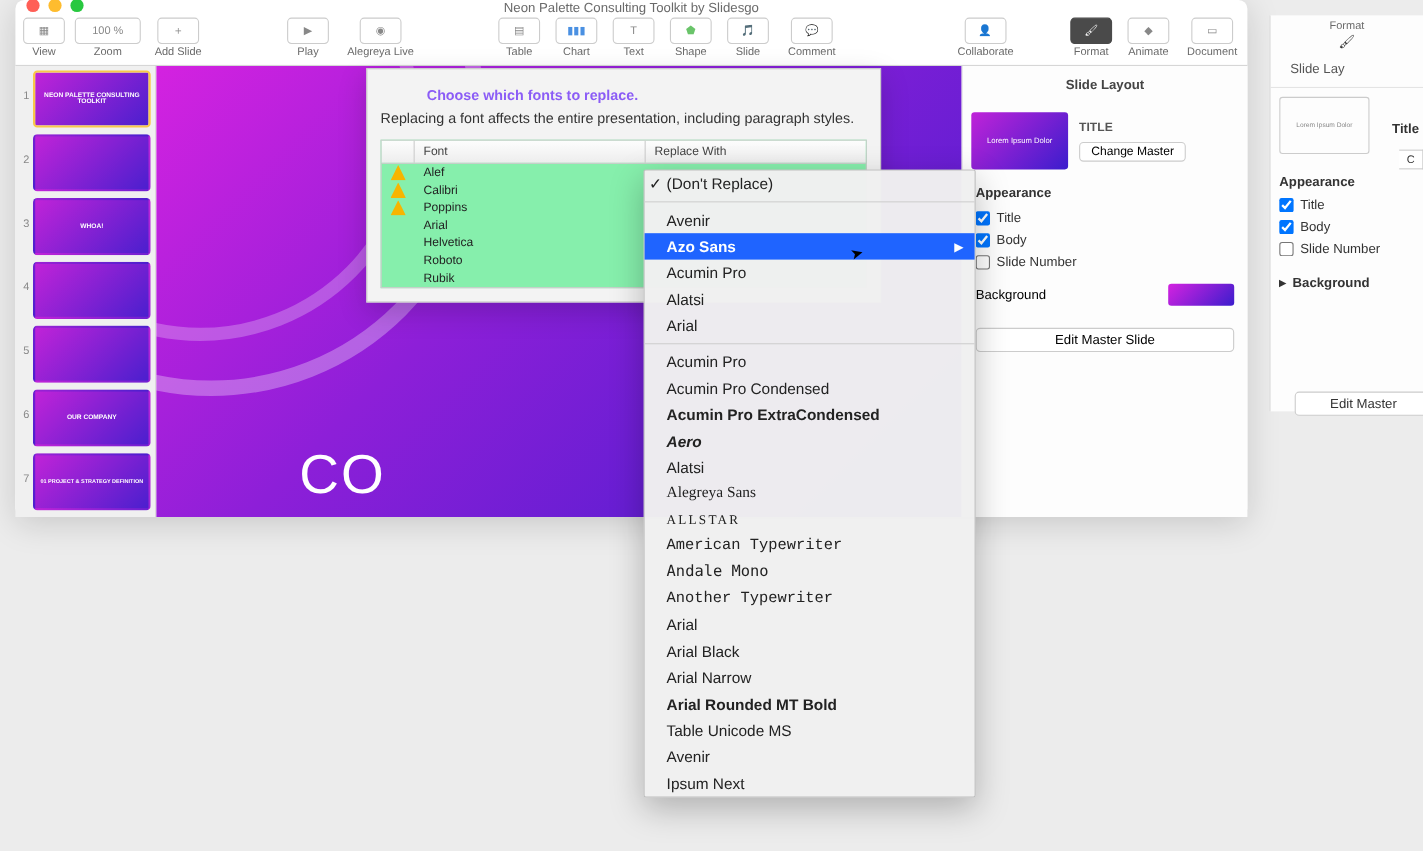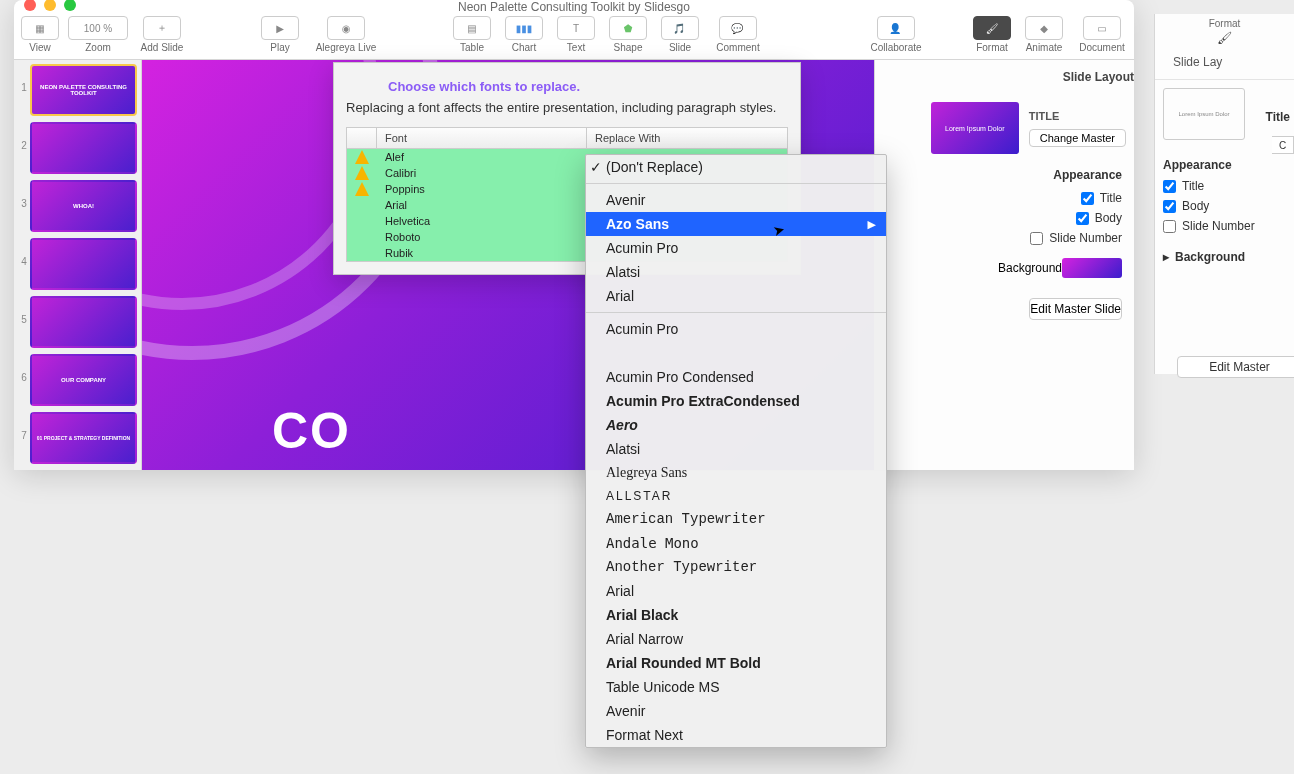--- a/index.html
+++ b/index.html
@@ -21,24 +21,24 @@
 
 .mainrow { display: flex; height: calc(100% - 60px); }
 .thumbs { width: 128px; background: #f0f0f0; border-right: 1px solid #d6d6d6; overflow: hidden; padding: 4px; }
 .thumb { display: flex; margin-bottom: 6px; }
 .thumb .num { width: 12px; font-size: 10px; color: #888; text-align: center; padding-top: 18px; }
 .thumb .timg { flex: 1; height: 52px; border-radius: 4px; background: linear-gradient(135deg, #c023d8, #4b1fce); border: 2px solid transparent; overflow: hidden; display: flex; align-items: center; justify-content: center; font-size: 6px; color: #fff; font-weight: bold; text-align: center; }
 .thumb.selected .timg { border-color: #f8c84a; }
 
 .canvas { flex: 1; background: #fff; position: relative; overflow: hidden; }
 .slide { width: 820px; height: 100%; background: linear-gradient(135deg, #d422e0 0%, #8d1fd8 40%, #3b1dcd 100%); position: relative; }
-.slide .overlay { position: absolute; bottom: 10px; left: 130px; font-size: 50px; font-weight: 700; color: #fff; letter-spacing: 2px; }
+.slide .overlay { position: absolute; bottom: 10px; left: 130px; font-size: 50px; font-weight: 400; color: #fff; letter-spacing: 2px; }
 .rings { position: absolute; border-radius: 50%; }
 
-.sidepanel { width: 260px; border-left: 1px solid #d6d6d6; background: #fdfdfd; display: flex; flex-direction: column; align-items: flex-end; }
+.sidepanel { width: 260px; border-left: 1px solid #d6d6d6; background: #fdfdfd; display: flex; flex-direction: column; }
 .sptitle { font-size: 12px; font-weight: 600; text-align: center; padding: 10px 0; color: #444; }
 .master { display: flex; align-items: center; padding: 8px; gap: 10px; }
 .master .mimg { width: 88px; height: 52px; background: linear-gradient(135deg,#c023d8,#3b1dcd); border-radius: 3px; display: flex; align-items: center; justify-content: center; font-size: 7px; color: #fff; }
 .master .mright { flex: 1; }
 .master .mlabel { font-size: 11px; font-weight: 700; color: #555; margin-bottom: 6px; }
 .master button { font-size: 11px; padding: 2px 10px; border: 1px solid #ccc; border-radius: 4px; background: #fff; }
 .sphdr { font-size: 12px; font-weight: 700; padding: 6px 12px; color: #333; }
 .chk { display: flex; align-items: center; gap: 6px; padding: 3px 12px; font-size: 12px; color: #333; }
 .chk input { width: 13px; height: 13px; }
 .bgrow { display: flex; align-items: center; justify-content: space-between; padding: 10px 12px; font-size: 12px; }
@@ -341,63 +341,63 @@
       <div class="mitem">
         <span style="">Arial</span>
       </div>
     </div>
   <div class="msep"></div>
   <div id="menuall">
       <div class="mitem">
         <span style="">Acumin Pro</span>
       </div>
       <div class="mitem">
-        <span style="font-stretch:condensed;margin-top:24px;">Acumin Pro Condensed</span>
+        <span style="font-stretch:condensed;">Acumin Pro Condensed</span>
       </div>
       <div class="mitem">
         <span style="font-stretch:extra-condensed;font-weight:600;">Acumin Pro ExtraCondensed</span>
       </div>
       <div class="mitem">
         <span style="font-style:italic;font-weight:900;">Aero</span>
       </div>
       <div class="mitem">
         <span style="">Alatsi</span>
       </div>
       <div class="mitem">
         <span style="font-family:Georgia,serif;">Alegreya Sans</span>
       </div>
       <div class="mitem">
-        <span style="letter-spacing:2px;font-family:Liberation Sans, sans-serif;font-size:12px;">ALLSTAR</span>
+        <span style="letter-spacing:2px;font-family:Liberation Serif, serif;font-size:12px;">ALLSTAR</span>
       </div>
       <div class="mitem">
         <span style="font-family:'Courier New',serif;">American Typewriter</span>
       </div>
       <div class="mitem">
         <span style="font-family:monospace;">Andale Mono</span>
       </div>
       <div class="mitem">
         <span style="font-family:'Courier New',monospace;">Another Typewriter</span>
       </div>
       <div class="mitem">
         <span style="">Arial</span>
       </div>
       <div class="mitem">
-        <span style="font-weight:700;">Arial Black</span>
+        <span style="font-weight:400;">Arial Black</span>
       </div>
       <div class="mitem">
         <span style="font-stretch:condensed;">Arial Narrow</span>
       </div>
       <div class="mitem">
         <span style="font-weight:700;">Arial Rounded MT Bold</span>
       </div>
       <div class="mitem">
         <span style="">Table Unicode MS</span>
       </div>
       <div class="mitem">
         <span style="">Avenir</span>
       </div>
       <div class="mitem">
-        <span style="">Format Next</span>
+        <span style="">Ipsum Next</span>
       </div>
     </div>
 </div>
 
 <div class="cursor">➤</div>
 
 </body></html>

